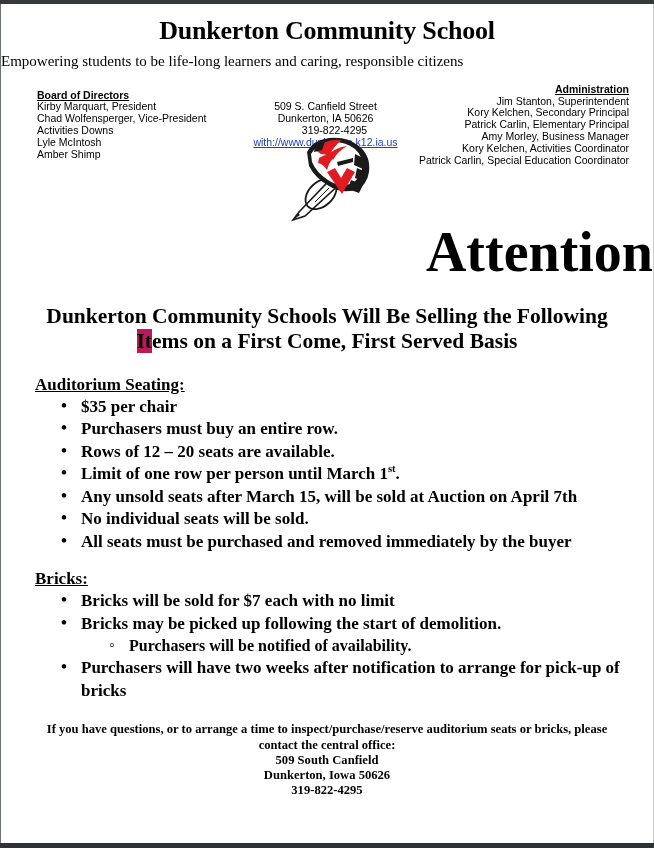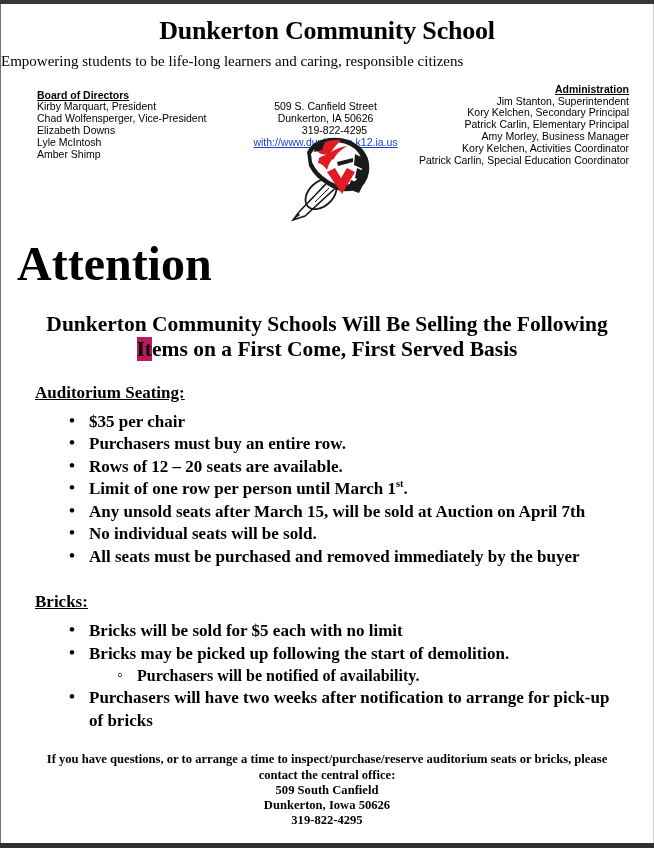--- a/index.html
+++ b/index.html
@@ -113,25 +113,25 @@
     position: absolute;
     top: 128px;
     left: 284px;
     width: 96px;
     height: 92px;
     pointer-events: none;
   }
 
   
   .attention {
-    text-align: left;
-    font-size: 48px;
+    text-align: right;
+    font-size: 56px;
     font-weight: bold;
     line-height: 1;
-    margin: 16px;
+    margin: 0;
     padding-top: 57px;
     letter-spacing: 0px;
     position: relative;
     z-index: 1;
   }
 
   .subhead {
     text-align: center;
     font-size: 21.5px;
     font-weight: bold;
@@ -151,21 +151,21 @@
   }
   .sec-head {
     font-size: 17px;
     font-weight: bold;
     text-decoration: underline;
     margin: 0 0 1px 0;
     line-height: 21px;
   }
   ul.bullets {
     list-style: none;
-    margin: 8px;
+    margin: 0;
     padding: 0 0 0 24px;
   }
   ul.bullets > li {
     font-size: 17px;
     font-weight: bold;
     line-height: 22.5px;
     position: relative;
     padding-left: 22px;
     margin: 0;
   }
@@ -227,21 +227,21 @@
 
   <div class="school-title">Dunkerton Community School</div>
   <div class="school-motto">Empowering students to be life-long learners and caring, responsible citizens</div>
 
   <div class="contact-row">
 
     <div class="col-board">
       <span class="col-head">Board of Directors</span>
       <span>Kirby Marquart, President</span><br>
       <span>Chad Wolfensperger, Vice-President</span><br>
-      <span>Elizabeth Downs</span><br>
+      <span>Activities Downs</span><br>
       <span>Lyle McIntosh</span><br>
       <span>Amber Shimp</span>
     </div>
 
     <div class="col-address">
       <span>509 S. Canfield Street</span><br>
       <span>Dunkerton, IA 50626</span><br>
       <span class="addr-phone">319-822-4295</span><br>
       <a class="weblink" href="#">with://www.dunkerton.k12.ia.us</a>
     </div>
@@ -307,21 +307,21 @@
         <li><span>No individual seats will be sold.</span></li>
         <li><span>All seats must be purchased and removed immediately by the buyer</span></li>
       </ul>
     </div>
 
     <div class="gap"></div>
 
     <div>
       <div class="sec-head">Bricks:</div>
       <ul class="bullets">
-        <li><span>Bricks will be sold for $5 each with no limit</span></li>
+        <li><span>Bricks will be sold for $7 each with no limit</span></li>
         <li>
           <span>Bricks may be picked up following the start of demolition.</span>
           <ul class="sub-bullets">
             <li><span>Purchasers will be notified of availability.</span></li>
           </ul>
         </li>
         <li><span>Purchasers will have two weeks after notification to arrange for pick-up of bricks</span></li>
       </ul>
     </div>
   </div>

